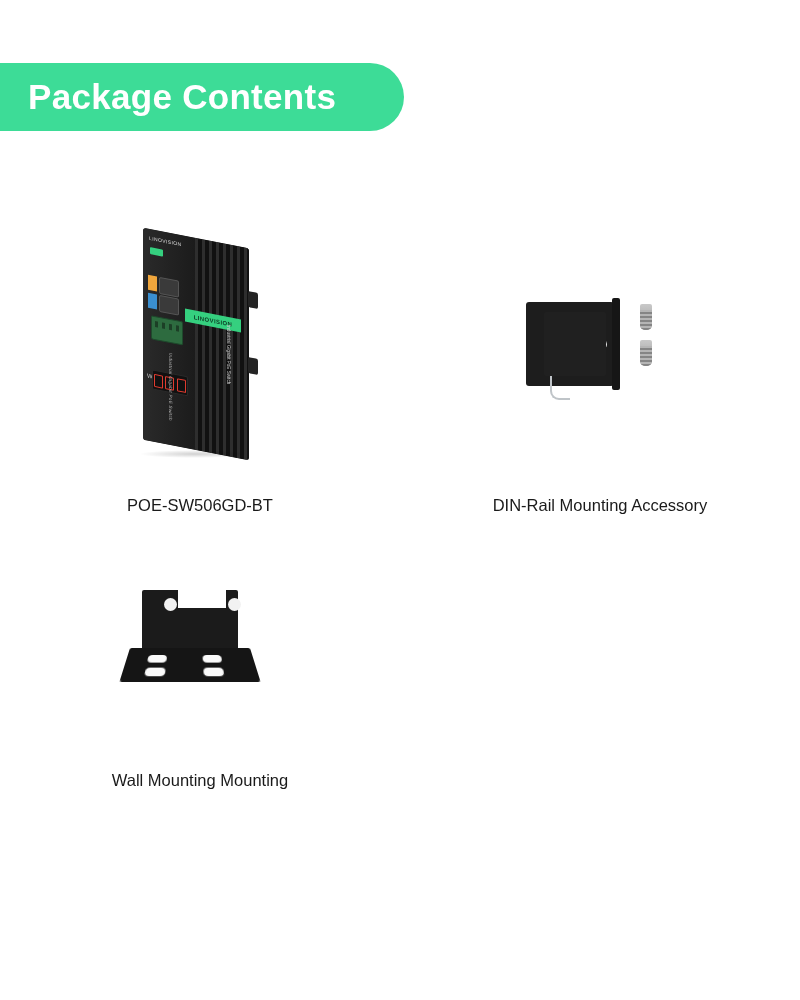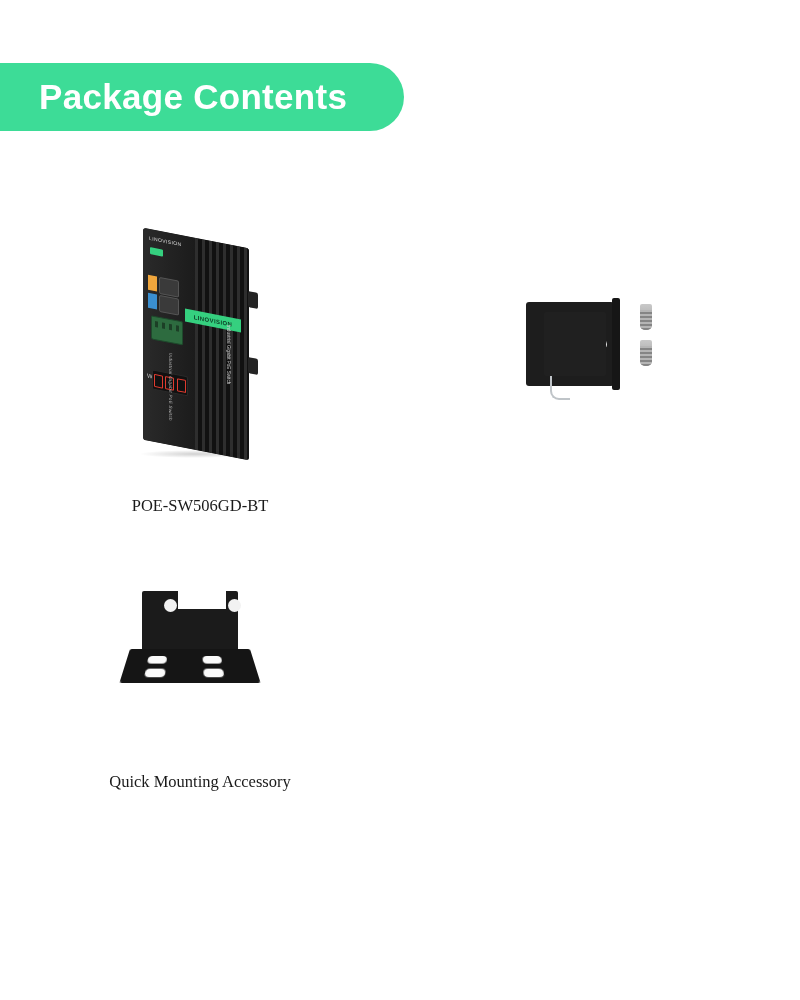--- a/index.html
+++ b/index.html
@@ -26,21 +26,21 @@
     border-top-right-radius: 34px;
     border-bottom-right-radius: 34px;
     display: flex;
     align-items: center;
   }
   .header-title {
     color: #ffffff;
     font-size: 35px;
     font-weight: bold;
     letter-spacing: 0.3px;
-    margin-left: 39px;
+    margin-left: 28px;
     white-space: nowrap;
   }
 
   
   .grid {
     position: absolute;
     left: 0;
     top: 200px;
     width: 800px;
   }
@@ -61,21 +61,20 @@
     align-items: center;
     justify-content: center;
     position: relative;
   }
   .caption {
     font-size: 16.5px;
     color: #1a1a1a;
     text-align: right;
     margin-top: 6px;
     white-space: nowrap;
-    font-family: Liberation Serif, serif;
   }
   .row2 .img-area { height: 250px; }
 
   
   .switch-wrap {
     position: relative;
     width: 190px;
     height: 230px;
     transform: translateX(6px);
   }
@@ -470,20 +469,21 @@
           <div class="din-plate">
             <div class="din-spring"></div>
             <div class="din-hole h1"></div>
             <div class="din-hole h2"></div>
           </div>
           <div class="din-lip"></div>
           <div class="screw s1"></div>
           <div class="screw s2"></div>
         </div>
       </div>
+      <div class="caption">DIN-Rail Mounting Accessory</div>
     </div>
 
   </div>
 
   <div class="row row2">
 
     <div class="cell">
       <div class="img-area">
         <div class="wall-wrap">
           <div class="wall-back">
@@ -492,18 +492,18 @@
             <div class="wall-bhole b2"></div>
           </div>
           <div class="wall-base">
             <div class="slot s1"></div>
             <div class="slot s2"></div>
             <div class="slot s3"></div>
             <div class="slot s4"></div>
           </div>
         </div>
       </div>
-      <div class="caption">Quick Mounting Accessory</div>
+      <div class="caption">Wall Mounting Mounting</div>
     </div>
 
 
   </div>
 </div>
 
 </body></html>

